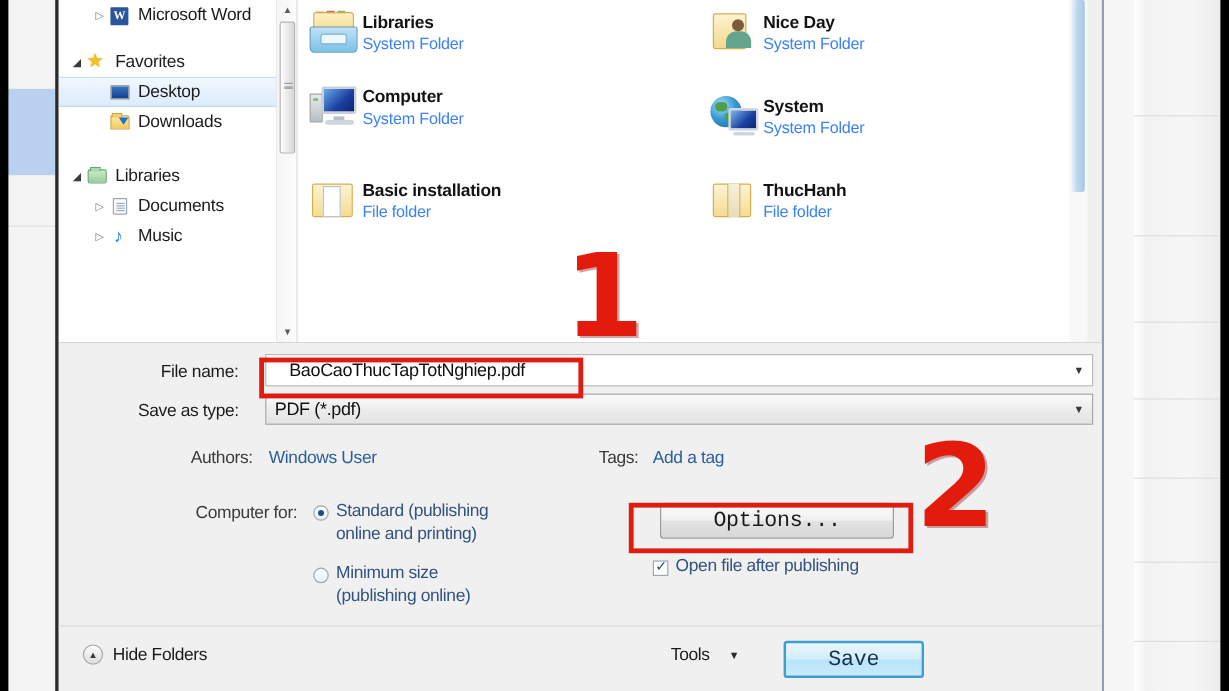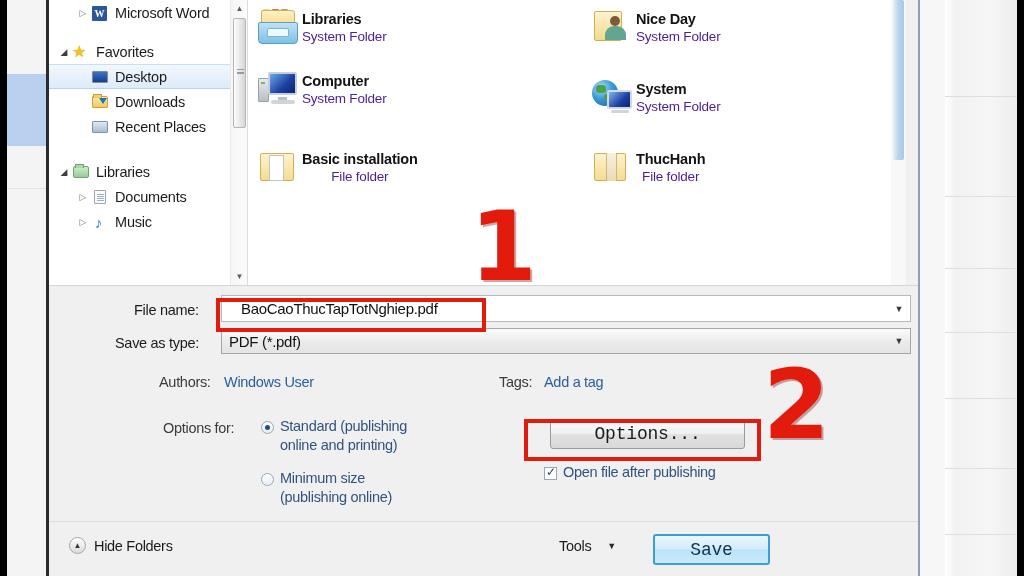--- a/index.html
+++ b/index.html
@@ -178,21 +178,21 @@
     background: #ffffff;
     border-left: 1px solid #dcdcdc;
   }
   .fitem {
     position: absolute;
     display: flex; align-items: flex-start;
   }
   .fitem .ficon { width: 46px; flex: 0 0 46px; height: 42px; position: relative; }
   .fitem .ftext { padding-top: 3px; }
   .fname { font-size: 14.5px; color: #131313; font-weight: 600; letter-spacing: -0.2px; line-height: 17px;}
-  .ftype { font-size: 13.5px; color: #4c1d95; letter-spacing: -0.2px; line-height: 17px; text-align: center;}
+  .ftype { font-size: 13.5px; color: #3b82f6; letter-spacing: -0.2px; line-height: 17px;}
 
   
   .fi-libraries{
     position:absolute;left:2px;top:2px;width:40px;height:34px;
   }
   .fi-libraries .back{
     position:absolute;left:3px;top:0;width:34px;height:22px;
     background:linear-gradient(180deg,#fdf0c2 0%,#f6d682 100%);
     border:1px solid #d3ad4f;border-radius:2px 3px 2px 2px;
   }
@@ -469,27 +469,20 @@
 
           <div class="tree-row indent1">
             <span class="tw none">▷</span>
             <span class="ticon">
               <span class="ic-folder"></span>
                 <span class="ic-dl-arrow"></span>
             </span>
             <span class="tlabel">Downloads</span>
           </div>
 
-          <div class="tree-row indent1">
-            <span class="tw none">▷</span>
-            <span class="ticon">
-                <span class="ic-recent"></span>
-              </span>
-            <span class="tlabel">Recent Places</span>
-          </div>
 
           <div style="height:20px"></div>
 
           <div class="tree-row indent0">
             <span class="tw open">◢</span>
             <span class="ticon">
                 <span class="ic-lib"></span>
               </span>
             <span class="tlabel">Libraries</span>
           </div>
@@ -631,21 +624,21 @@
           <span class="val">PDF (*.pdf)</span>
           <span class="dd">▼</span>
         </div>
 
         <div class="lbl gray" style="left:110px; top:88px;">Authors:</div>
         <div class="lbl link" style="left:175px; top:88px;">Windows User</div>
 
         <div class="lbl gray" style="left:450px; top:88px;">Tags:</div>
         <div class="lbl link" style="left:495px; top:88px;">Add a tag</div>
 
-        <div class="lbl gray" style="left:114px; top:134px;">Options for:</div>
+        <div class="lbl gray" style="left:114px; top:134px;">Computer for:</div>
 
         <div class="radio-row">
           <span class="radio on" style="left:212px; top:135px;"></span>
           <span class="radio-label" style="left:231px; top:131px;">Standard (publishing</span>
           <span class="radio-label" style="left:231px; top:150px;">online and printing)</span>
         </div>
 
         <div class="radio-row">
           <span class="radio" style="left:212px; top:187px;"></span>
           <span class="radio-label" style="left:231px; top:183px;">Minimum size</span>

